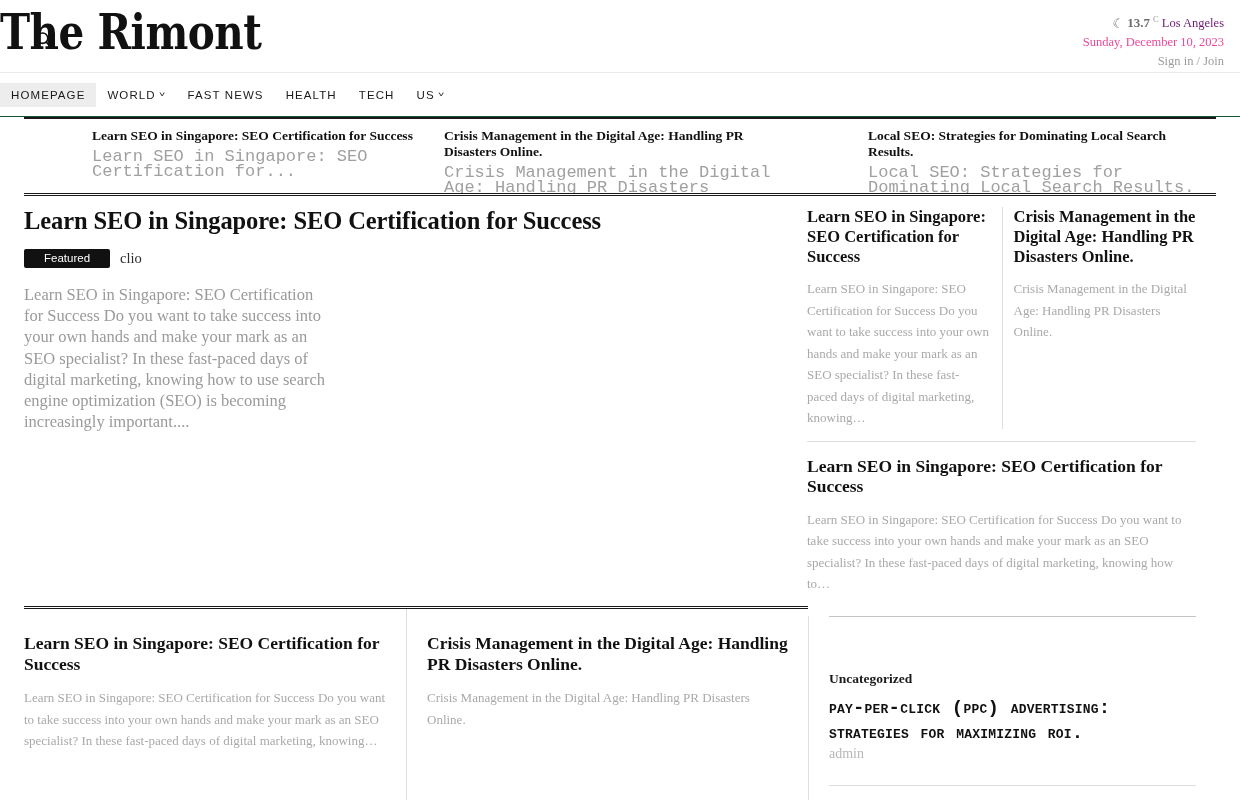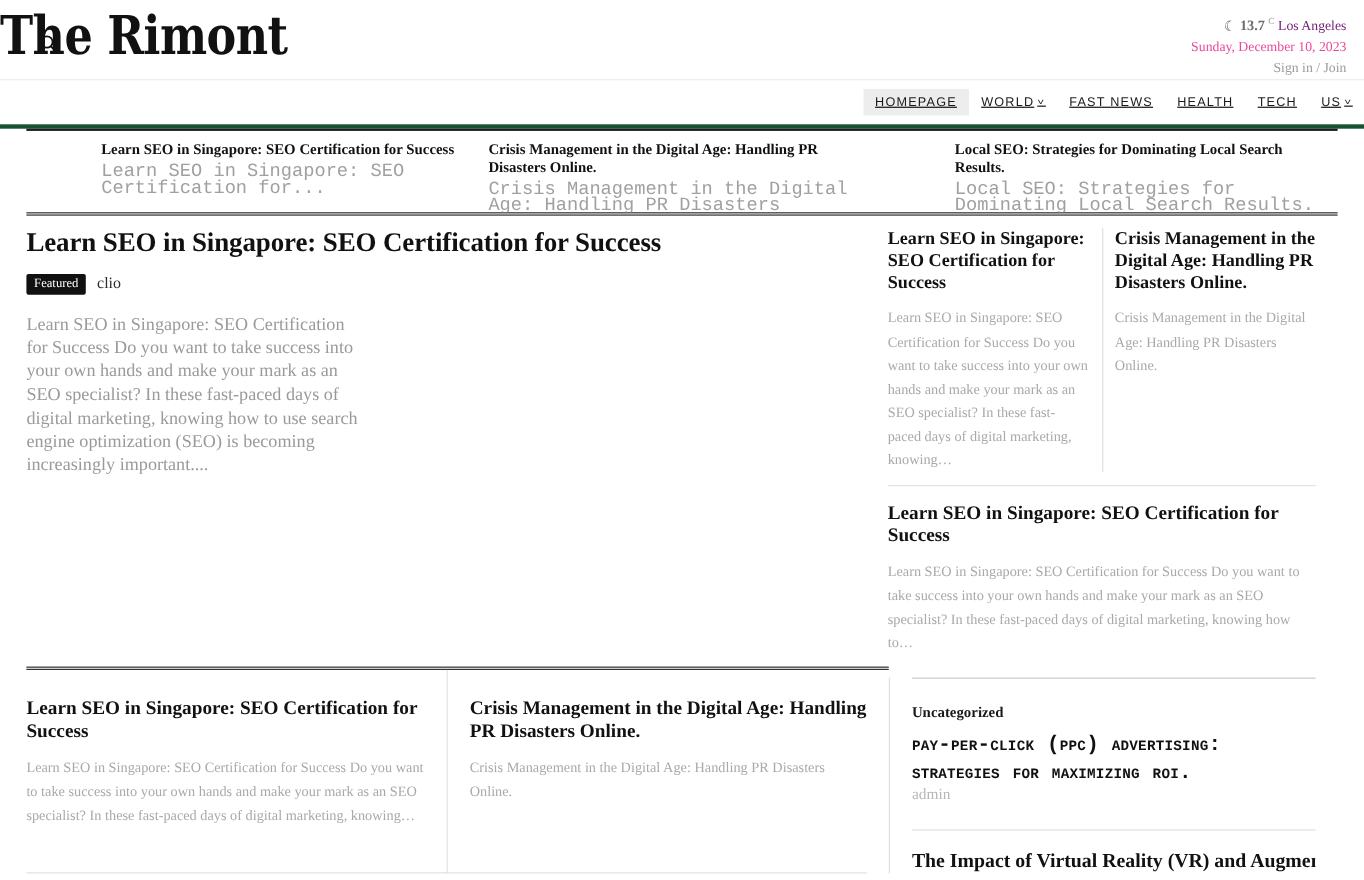--- a/index.html
+++ b/index.html
@@ -73,24 +73,23 @@
     color: #9b9b9b;
     cursor: pointer;
     white-space: nowrap;
   }
 
   
   .navbar {
     height: 44px;
     display: flex;
     align-items: center;
-    justify-content: flex-end;
+    justify-content: flex-start;
     gap: 0px;
-    border-bottom: 4px solid #14532d;
-    text-decoration: underline;
+    border-bottom: 1px solid #14532d;
   }
   .nav-item {
     font-family: "Liberation Sans", sans-serif;
     font-size: 11.5px;
     letter-spacing: 1.1px;
     color: #1a1a1a;
     padding: 6px 11px;
     cursor: pointer;
     white-space: nowrap;
     display: flex;
@@ -156,23 +155,23 @@
   }
   .hero-meta {
     margin-top: 14px;
     display: flex;
     align-items: center;
     gap: 10px;
   }
   .badge {
     background: #111111;
     color: #ffffff;
-    font-family: Liberation Serif, serif;
+    font-family: Liberation Sans, sans-serif;
     font-size: 11.5px;
-    padding: 2px 7px 3px;
+    padding: 2px 20px 3px;
     border-radius: 2px;
     line-height: 14px;
     cursor: pointer;
   }
   .hero-author {
     font-family: "Liberation Serif", serif;
     font-size: 14.5px;
     color: #2b2b2b;
     font-weight: 400;
     cursor: pointer;
@@ -291,20 +290,21 @@
   .bottom-right-inner {
     border-top: 1px solid #c4c4c4;
     padding-top: 23px;
   }
   .cat-label {
     font-family: "Liberation Serif", serif;
     font-weight: 700;
     font-size: 13.5px;
     color: #1a1a1a;
     cursor: pointer;
+    margin-top: 31px;
   }
   .ppc-title {
     margin-top: 9px;
     font-family: Liberation Mono, monospace;
     font-weight: 700;
     font-size: 19px;
     line-height: 25px;
     color: #111111;
     font-variant: small-caps;
     text-transform: lowercase;

